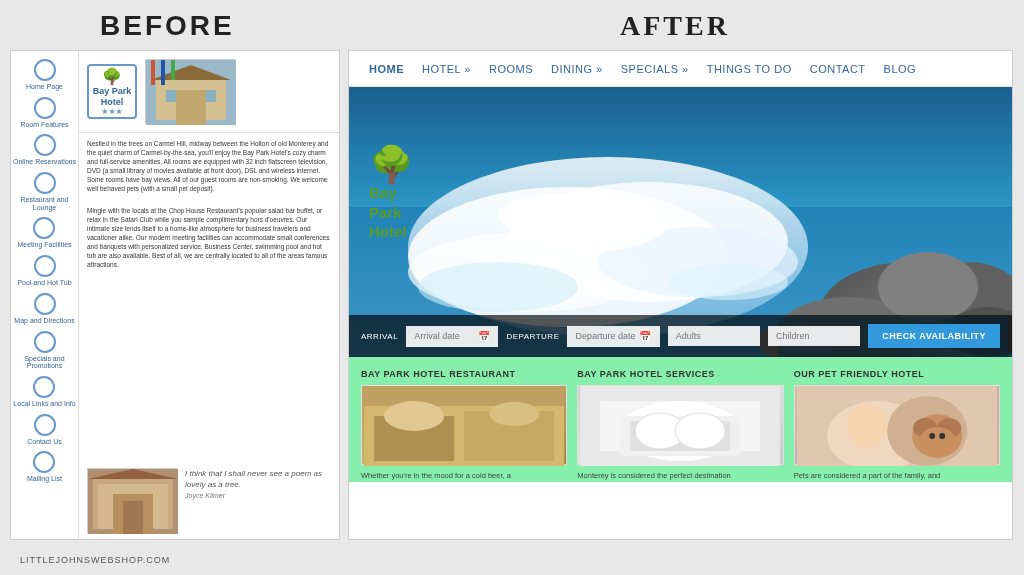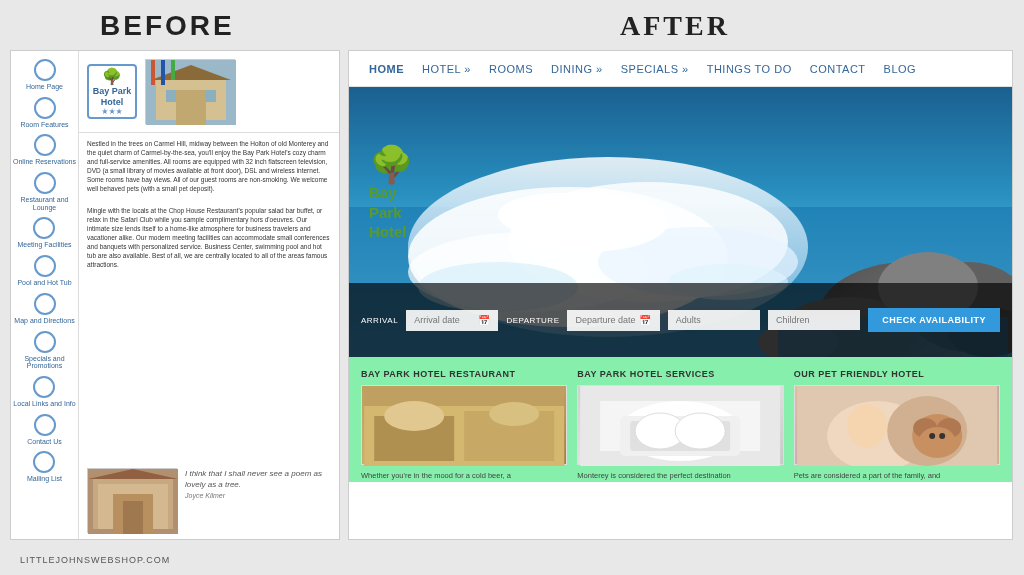--- a/index.html
+++ b/index.html
@@ -198,21 +198,21 @@
     .hero-logo-text {
       font-size: 15px;
       color: #5a9a2a;
       font-weight: bold;
       line-height: 1.3;
     }
 
     
     .booking-bar {
       background: rgba(0,0,0,0.65);
-      padding: 25px 12px;
+      padding: 9px 12px;
       display: flex;
       align-items: center;
       gap: 8px;
       position: absolute;
       bottom: 0;
       left: 0;
       right: 0;
       z-index: 10;
     }
     .booking-label {

